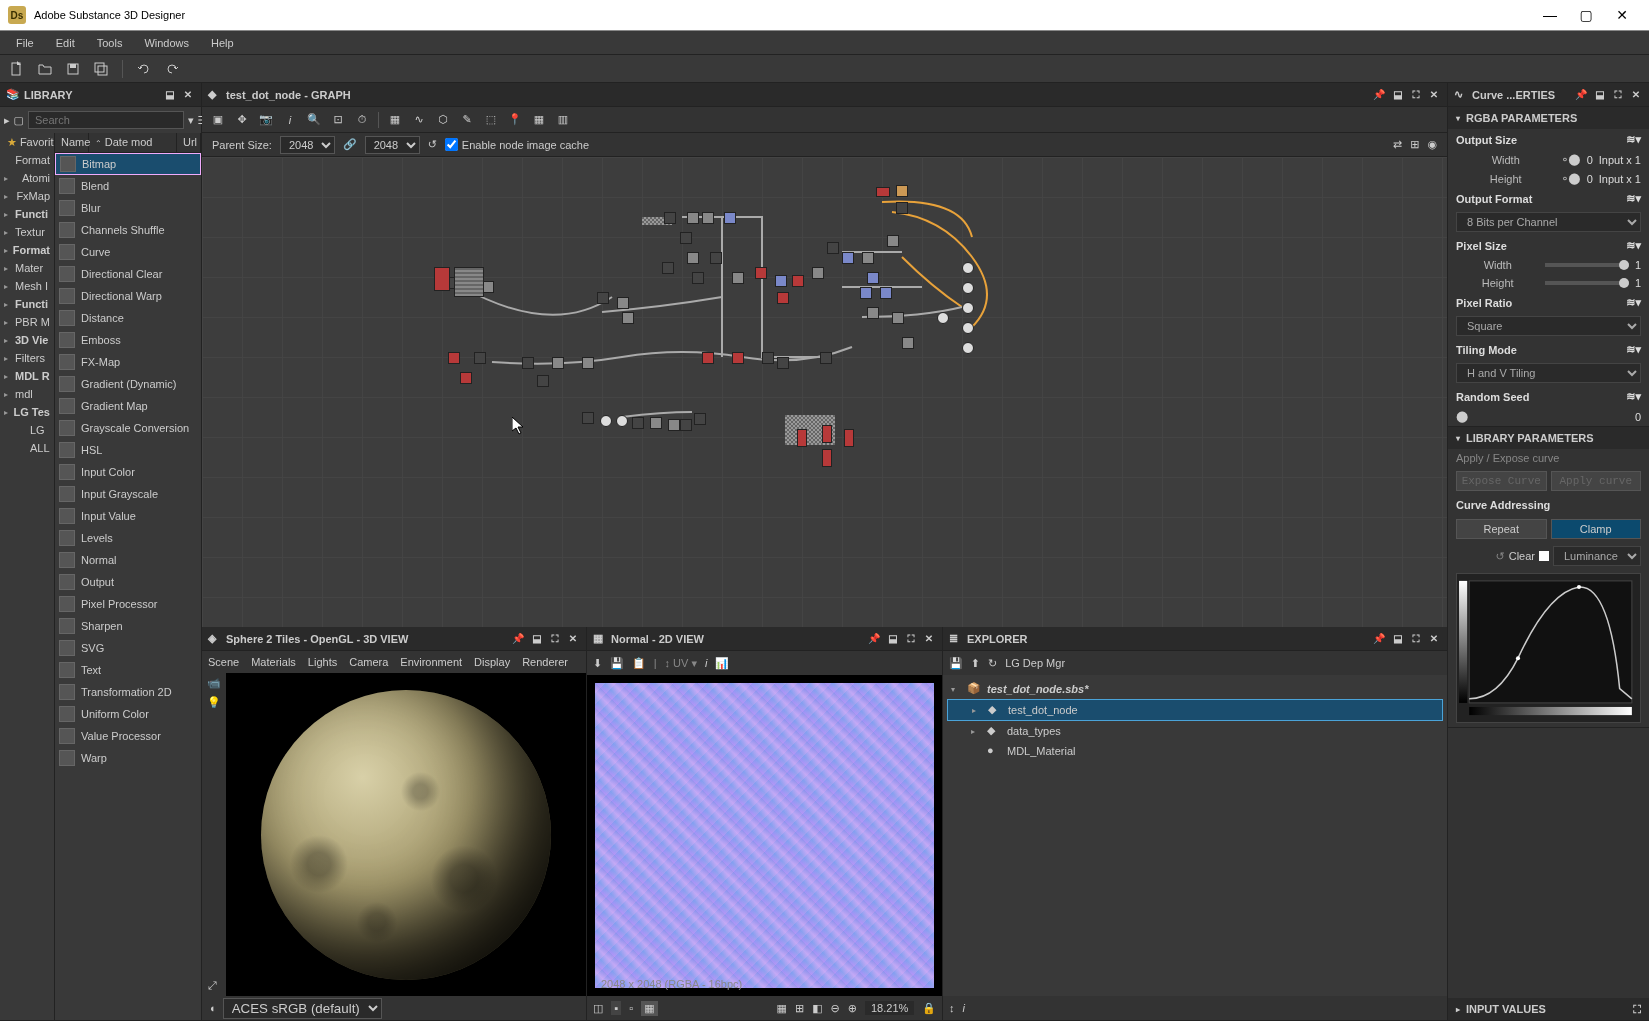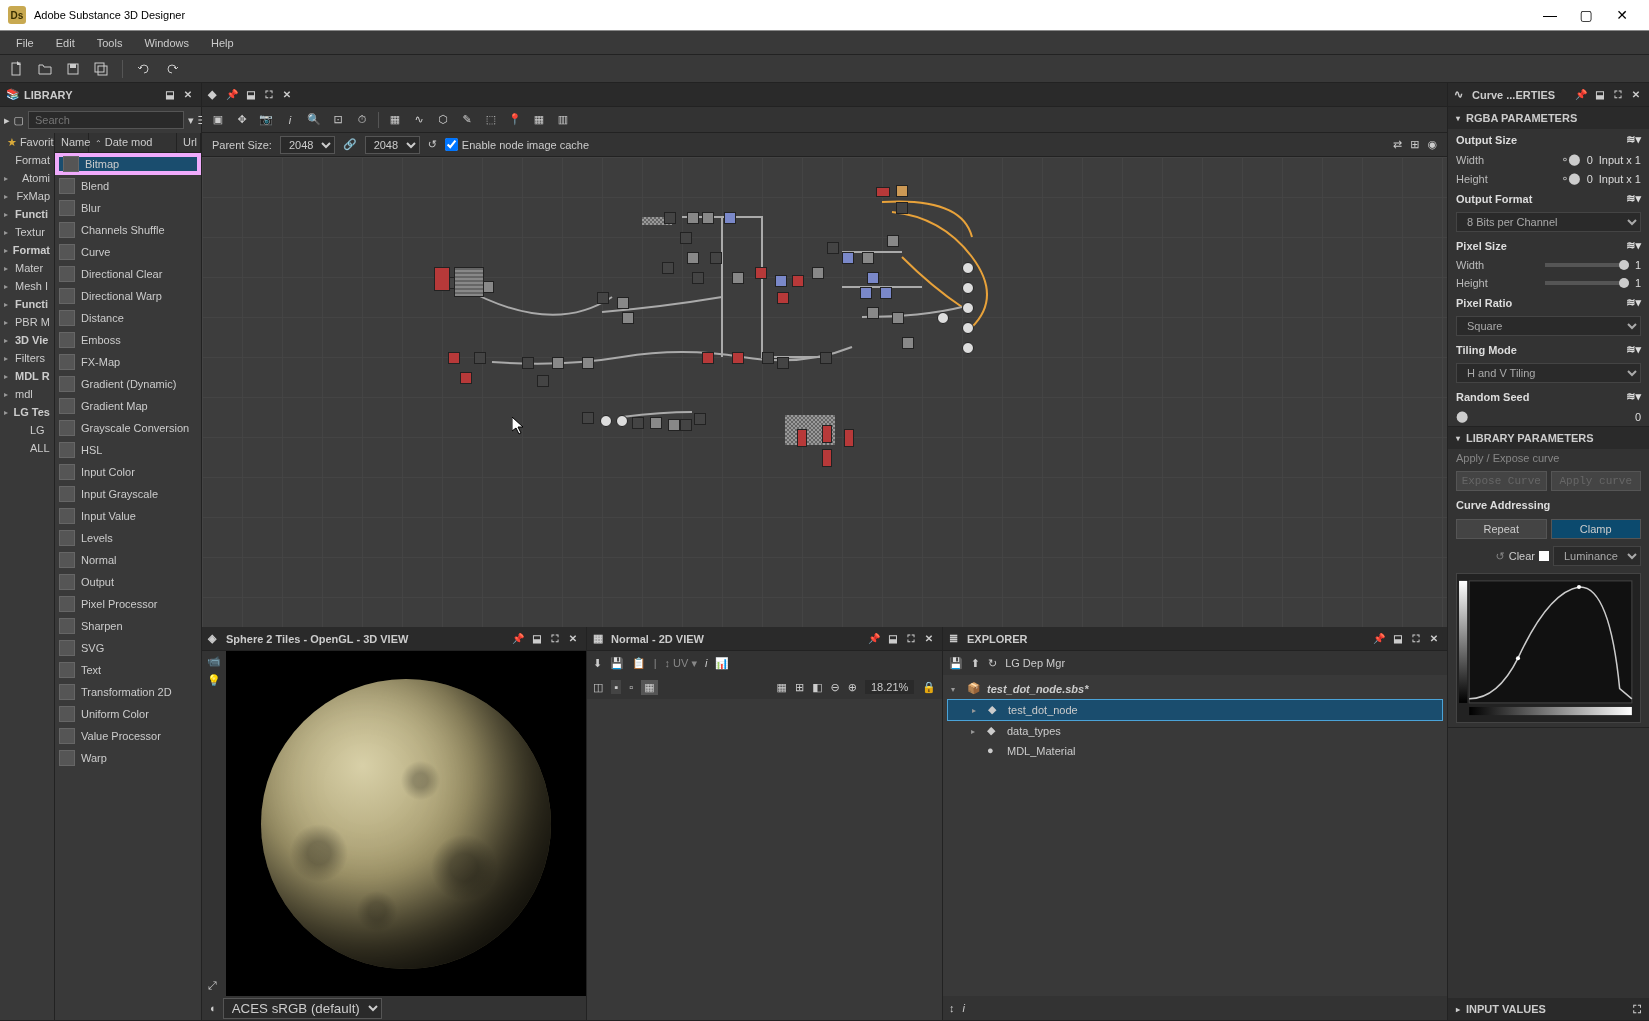--- a/index.html
+++ b/index.html
@@ -35,21 +35,21 @@
 .lib-tree .trow { padding: 3px 4px; white-space: nowrap; display: flex; align-items: center; gap: 3px; cursor: pointer; }
 .lib-tree .trow .ticon { width: 12px; height: 12px; display: inline-block; }
 .lib-tree .trow.fav .ticon::before { content: "★"; color: #d8a93a; }
 .lib-tree .chev { font-size: 8px; color: #999; width: 8px; }
 
 .lib-list { flex: 1; background: #393939; border-left: 1px solid #222; overflow-y: auto; }
 .lib-list .lhdr { height: 20px; display: flex; background: #333; border-bottom: 1px solid #222; font-size: 11px; }
 .lib-list .lhdr > div { padding: 3px 6px; border-right: 1px solid #222; }
 .lib-list .litem { height: 22px; display: flex; align-items: center; padding: 0 4px; gap: 6px; cursor: pointer; }
 .lib-list .litem .licon { width: 16px; height: 16px; background: #555; border: 1px solid #666; }
-.lib-list .litem.selected { background: #1a4d6e; border: 4px solid #f0abfc; }
+.lib-list .litem.selected { background: #1a4d6e; border: 1px solid #f0abfc; }
 
 .center-col { flex: 1; display: flex; flex-direction: column; }
 .graph-panel { flex: 1; display: flex; flex-direction: column; }
 .graph-toolbar { height: 26px; background: #333; display: flex; align-items: center; padding: 0 6px; gap: 4px; border-bottom: 1px solid #222; }
 .graph-toolbar .gbtn { width: 20px; height: 20px; display: flex; align-items: center; justify-content: center; cursor: pointer; }
 .graph-toolbar .gsep { width: 1px; height: 16px; background: #555; margin: 0 2px; }
 .graph-subbar { height: 24px; background: #333; display: flex; align-items: center; padding: 0 10px; gap: 8px; border-bottom: 1px solid #222; }
 .graph-subbar select { background: #2a2a2a; border: 1px solid #555; color: #ccc; padding: 1px 4px; font-size: 11px; }
 .graph-subbar label { display: flex; align-items: center; gap: 4px; }
 .graph-canvas { flex: 1; background: #3d3d3d; background-image: linear-gradient(#444 1px, transparent 1px), linear-gradient(90deg, #444 1px, transparent 1px); background-size: 40px 40px; position: relative; overflow: hidden; }
@@ -85,21 +85,21 @@
 .etrow .echev { width: 10px; font-size: 8px; color: #999; }
 .etrow .eicon { width: 14px; height: 14px; }
 .etrow.selected { background: #1a4d6e; border: 1px solid #4aa3d8; }
 .etrow.indent1 { padding-left: 24px; }
 
 .properties { width: 202px; display: flex; flex-direction: column; background: #333; border-left: 1px solid #222; }
 .prop-section { border-bottom: 1px solid #222; }
 .prop-section-hdr { height: 22px; background: #2a2a2a; display: flex; align-items: center; padding: 0 8px; gap: 6px; font-weight: bold; }
 .prop-section-hdr .chev { font-size: 8px; }
 .prop-row { display: flex; align-items: center; padding: 3px 8px; gap: 6px; font-size: 11px; }
-.prop-row .plabel { flex: 1; color: #bbb; }
+.prop-row .plabel { flex: 1; color: #bbb; text-align: center; }
 .prop-row .pval { color: #ddd; }
 .prop-row .pslider { flex: 1; height: 4px; background: #555; position: relative; }
 .prop-row .pslider .thumb { position: absolute; right: 0; top: -3px; width: 10px; height: 10px; background: #ccc; border-radius: 50%; }
 .prop-subhdr { padding: 4px 8px; font-weight: bold; color: #ddd; display: flex; align-items: center; }
 .prop-subhdr .pctrl { margin-left: auto; }
 .prop-select { width: 100%; background: #2a2a2a; border: 1px solid #444; color: #aaa; padding: 2px 6px; font-size: 11px; }
 .btnrow { display: flex; gap: 4px; padding: 4px 8px; }
 .btnrow .btn { flex: 1; background: #444; border: 1px solid #555; padding: 3px; text-align: center; cursor: pointer; font-size: 11px; }
 .btnrow .btn.disabled { color: #666; font-family: Liberation Mono, monospace; }
 .curve-editor { height: 150px; margin: 4px 8px; background: #222; position: relative; border: 1px solid #444; }
@@ -388,20 +388,21 @@
           </div>
       </div>
     </div>
   </div>
 
   <div class="center-col">
 
     <div class="graph-panel">
       <div class="panel-header">
         <span class="hicon">◆</span>
+        <span class="title">test_dot_node - GRAPH</span>
         <span class="hctrl">📌</span>
         <span class="hctrl">⬓</span>
         <span class="hctrl">⛶</span>
         <span class="hctrl">✕</span>
       </div>
       <div class="graph-toolbar">
         <div class="gbtn">▣</div>
         <div class="gbtn">✥</div>
         <div class="gbtn">📷</div>
         <div class="gbtn">
@@ -531,20 +532,29 @@
 
       <div class="view3d">
         <div class="panel-header">
           <span class="hicon">◈</span>
           <span class="title">Sphere 2 Tiles - OpenGL - 3D VIEW</span>
           <span class="hctrl">📌</span>
           <span class="hctrl">⬓</span>
           <span class="hctrl">⛶</span>
           <span class="hctrl">✕</span>
         </div>
+        <div class="view3d-menu">
+          <span>Scene</span>
+          <span>Materials</span>
+          <span>Lights</span>
+          <span>Camera</span>
+          <span>Environment</span>
+          <span>Display</span>
+          <span>Renderer</span>
+        </div>
         <div class="view3d-body">
           <div class="sidebar3d">
             <span>📹</span>
             <span>💡</span>
           </div>
           <div class="sphere-container">
             <div class="sphere"></div>
           </div>
           <span style="position:absolute;bottom:4px;left:6px">⤢</span>
         </div>
@@ -564,20 +574,24 @@
           <span class="hctrl">✕</span>
         </div>
         <div class="view2d-toolbar">
           <span>⬇</span>
           <span>💾</span>
           <span>📋</span>
           <span style="color:#888">|</span>
           <span style="color:#888">↕ <span>UV</span> ▾</span>
           <span><i>i</i></span>
           <span>📊</span>
+        </div>
+        <div class="normal-map">
+          <div class="nm"></div>
+          <div class="label">2048 x 2048 (RGBA - 16bpc)</div>
         </div>
         <div class="view2d-footer">
           <span>◫</span>
           <span style="background:#444;padding:1px 3px">▪</span>
           <span>▫</span>
           <span style="background:#555;padding:1px 3px">▦</span>
           <div style="flex:1"></div>
           <span>▦</span>
           <span>⊞</span>
           <span>◧</span>

